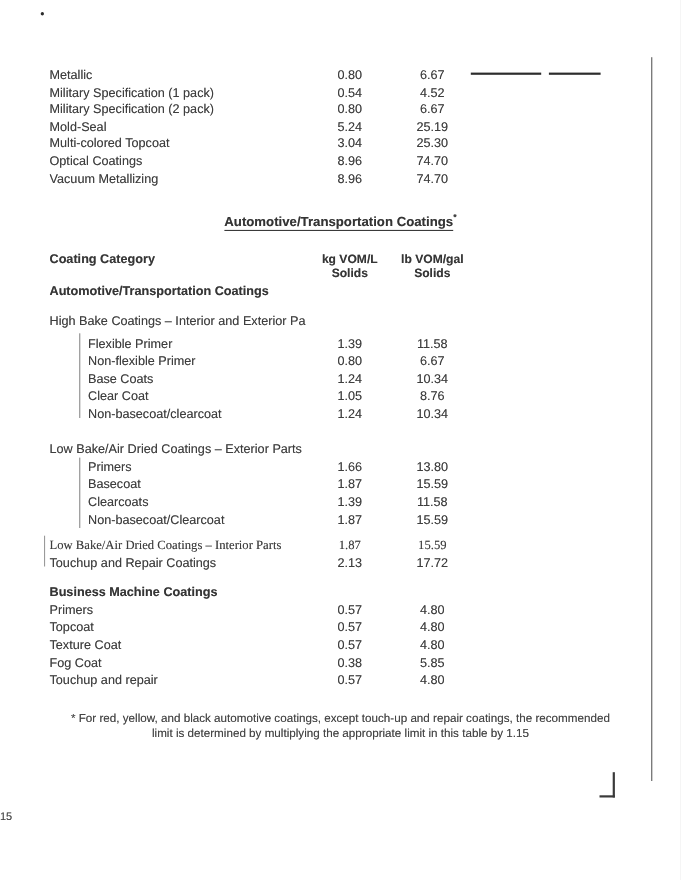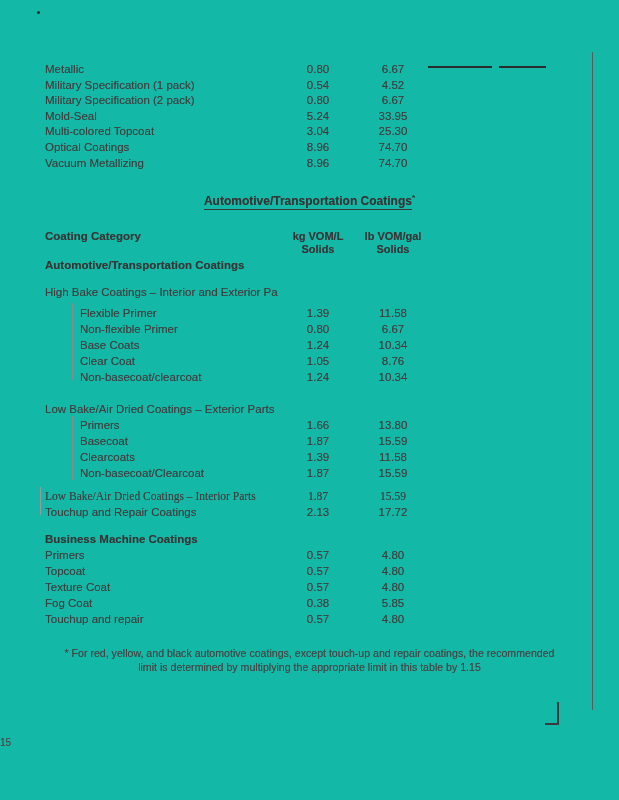--- a/index.html
+++ b/index.html
@@ -1,19 +1,19 @@
 <!DOCTYPE html>
 <html><head>
 <meta charset="utf-8">
 <style>
   * { margin:0; padding:0; box-sizing:border-box; }
   html,body { background:#9a9a9a; }
   .page {
     position:relative; width:619px; height:800px; margin:0 auto;
-    background:#14b8a6; overflow:hidden;
+    background:#ffffff; overflow:hidden;
     font-family:"Liberation Sans", sans-serif;
     color:#3e3e3e;
     text-shadow:0 0 0.5px rgba(70,70,70,0.55);
   }
 
   
   .row {
     display:flex; gap:5px; align-items:baseline;
     margin-left:45px; width:383px;
     font-size:11.5px; line-height:16px;
@@ -90,21 +90,21 @@
         <span class="val">4.52</span>
       </div>
       <div class="row">
         <span class="lbl">Military Specification (2 pack)</span>
         <span class="val">0.80</span>
         <span class="val">6.67</span>
       </div>
       <div class="row">
         <span class="lbl">Mold-Seal</span>
         <span class="val">5.24</span>
-        <span class="val">33.95</span>
+        <span class="val">25.19</span>
       </div>
       <div class="row">
         <span class="lbl">Multi-colored Topcoat</span>
         <span class="val">3.04</span>
         <span class="val">25.30</span>
       </div>
       <div class="row">
         <span class="lbl">Optical Coatings</span>
         <span class="val">8.96</span>
         <span class="val">74.70</span>

